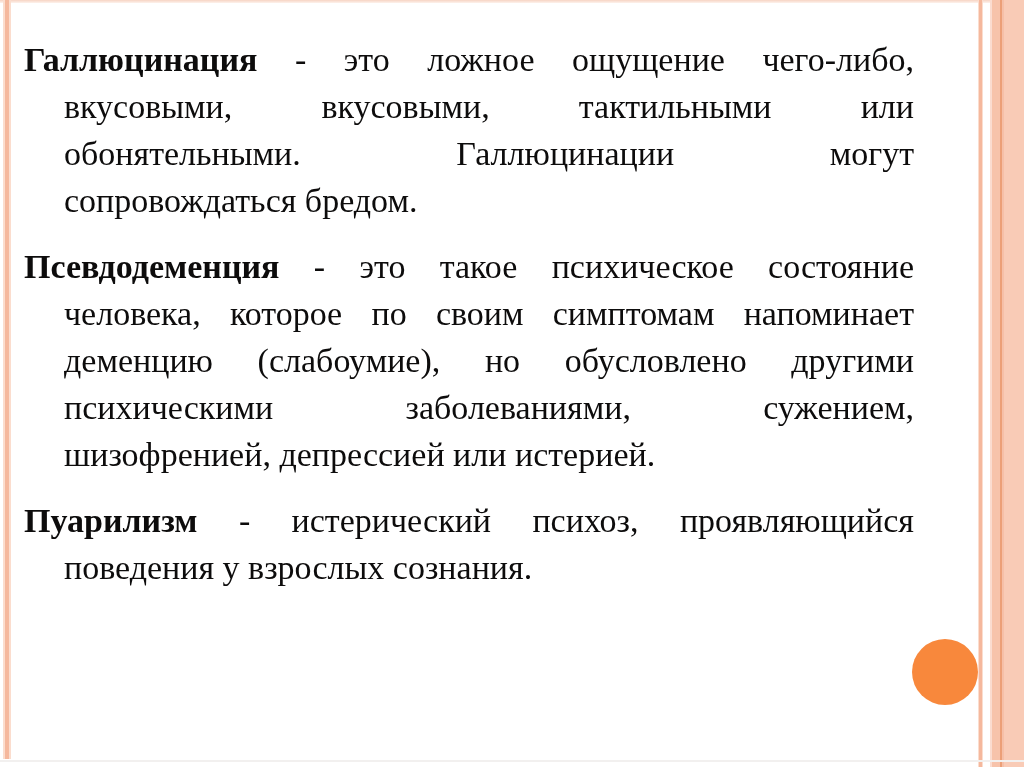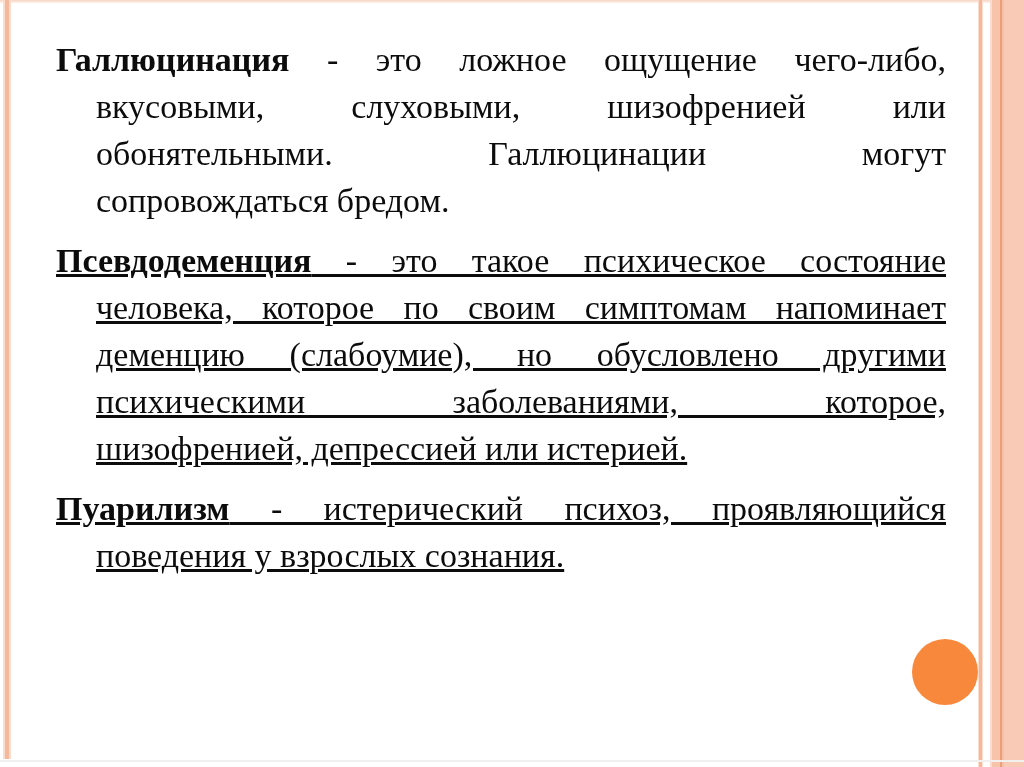--- a/index.html
+++ b/index.html
@@ -65,30 +65,29 @@
     left: 912px;
     top: 639px;
     width: 66px;
     height: 66px;
     border-radius: 50%;
     background: var(--circle-fill, #f8883c);
   }
   
   .content {
     position: absolute;
-    left: 56px;
+    left: 24px;
     top: 36px;
     width: 890px;
     font-size: 34px;
     line-height: 47px;
     color: var(--text-color, #0d0c0c);
   }
   .para + .para {
-    margin-top: 13px;
-    text-decoration: underline;
+    margin-top: 19px;
   }
   .line {
     text-align: justify;
     text-align-last: justify;
     margin-left: 40px;
     white-space: normal;
   }
   .line.first {
     margin-left: 0;
   }
@@ -108,30 +107,30 @@
   <div class="left-stripe"></div>
   <div class="right-stripe-thin"></div>
   <div class="right-band"></div>
   <div class="bottom-line"></div>
   <div class="circle"></div>
 
   <div class="content">
 
     <div class="para">
       <div class="line first"><b class="term">Галлюцинация</b><span> - это ложное ощущение чего-либо,</span></div>
-      <div class="line">вкусовыми, слуховыми, шизофренией или</div>
+      <div class="line">вкусовыми, вкусовыми, тактильными или</div>
       <div class="line">обонятельными. Галлюцинации могут</div>
       <div class="line last">сопровождаться бредом.</div>
     </div>
 
     <div class="para">
       <div class="line first"><b class="term">Псевдодеменция</b><span> - это такое психическое состояние</span></div>
       <div class="line">человека, которое по своим симптомам напоминает</div>
       <div class="line">деменцию (слабоумие), но обусловлено другими</div>
-      <div class="line">психическими заболеваниями, которое,</div>
+      <div class="line">психическими заболеваниями, сужением,</div>
       <div class="line last">шизофренией, депрессией или истерией.</div>
     </div>
 
     <div class="para">
       <div class="line first"><b class="term">Пуарилизм</b><span> - истерический психоз, проявляющийся</span></div>
       <div class="line last">поведения у взрослых сознания.</div>
     </div>
 
   </div>
 </div>

